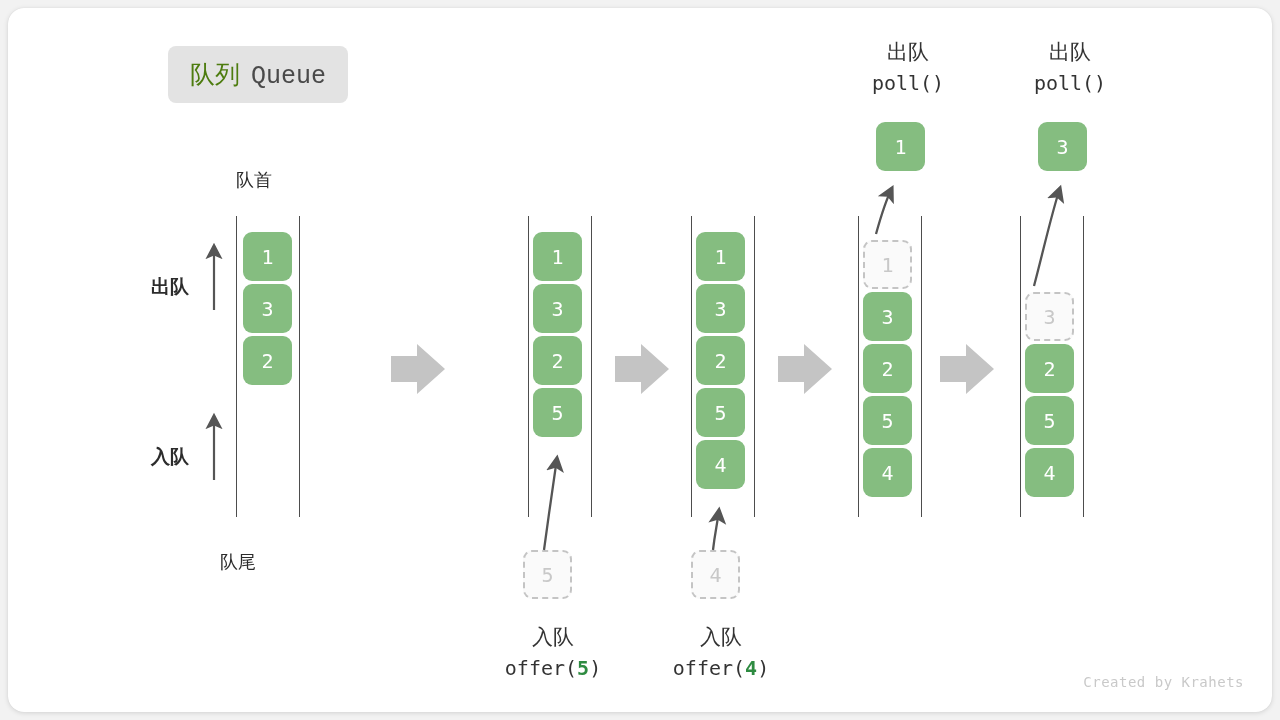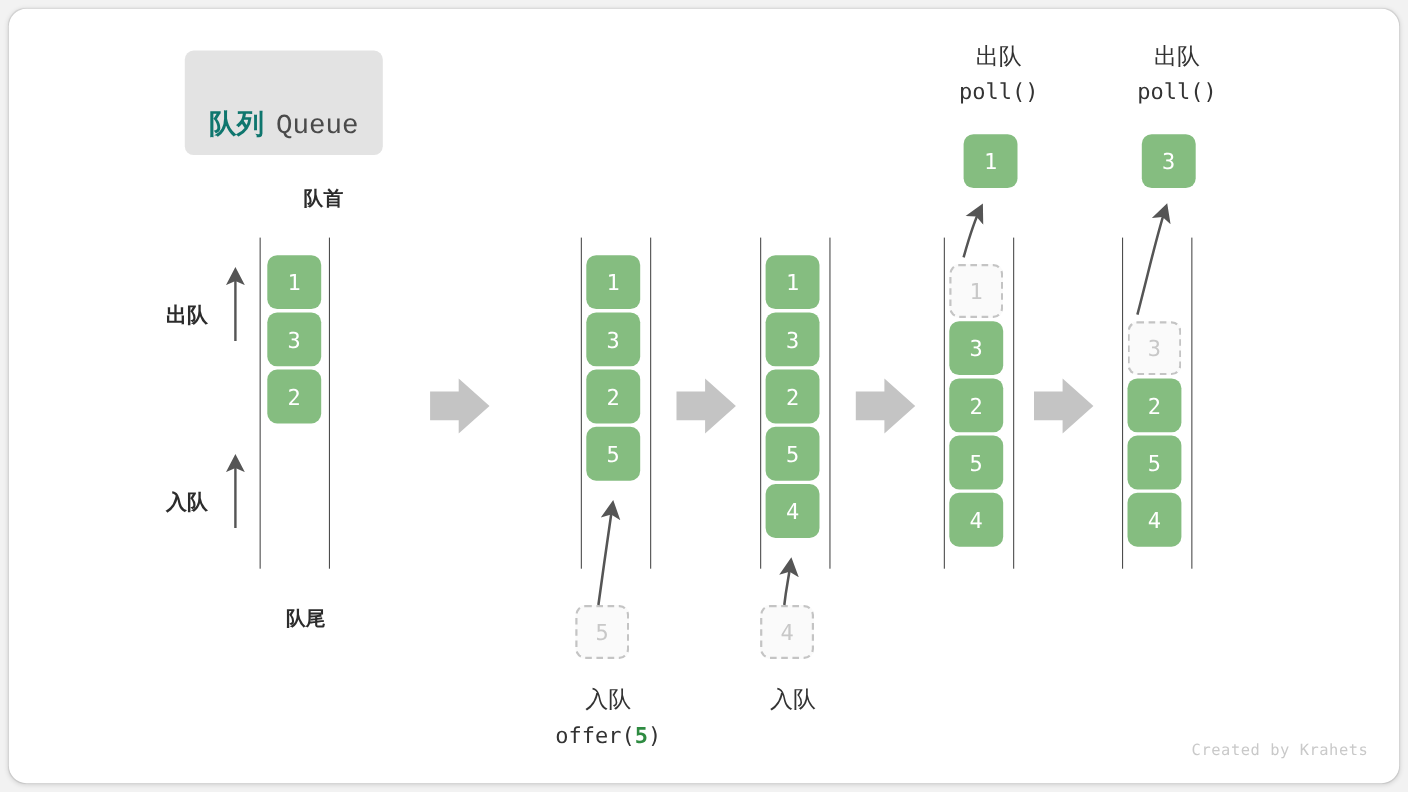--- a/index.html
+++ b/index.html
@@ -33,38 +33,37 @@
     padding: 12px 22px;
     background: #e3e3e3;
     border-radius: 8px;
     display: flex;
     align-items: baseline;
     gap: 11px;
     white-space: nowrap;
   }
   #title-badge .cn {
     font-size: 25px;
-    font-weight: bold;
-    color: #0f766e;
+    font-weight: normal;
+    color: #4d7c0f;
     font-family: "Liberation Sans", "DejaVu Sans", sans-serif;
-    margin-top: 38px;
   }
   #title-badge .en {
     font-size: 25px;
     color: #4a4a4a;
     font-family: Liberation Mono, monospace;
   }
 
   
   .hdr-label {
     font-size: 18px;
-    font-weight: bold;
+    font-weight: normal;
     color: #2c2c2c;
     white-space: nowrap;
-    text-align: right;
+    text-align: left;
   }
 
   .side-label {
     font-size: 19px;
     font-weight: bold;
     color: #2c2c2c;
     white-space: nowrap;
   }
 
   
@@ -172,20 +171,21 @@
   <div class="abs rail" style="left:683px;"></div>
   <div class="abs rail" style="left:746px;"></div>
   <div class="abs cell filled" style="left:688px; top:224px;">1</div>
   <div class="abs cell filled" style="left:688px; top:276px;">3</div>
   <div class="abs cell filled" style="left:688px; top:328px;">2</div>
   <div class="abs cell filled" style="left:688px; top:380px;">5</div>
   <div class="abs cell filled" style="left:688px; top:432px;">4</div>
   <div class="abs cell ghost" style="left:683px; top:542px;">4</div>
   <div class="abs op-caption" style="left:598px; top:613px; width:230px;">
     <span class="cn">入队</span>
+    <span class="code"><span>offer(</span><span class="arg">4</span><span>)</span></span>
   </div>
 
   <div class="abs op-caption" style="left:800px; top:28px; width:200px; text-align:center;">
     <span class="cn">出队</span>
     <span class="code">poll()</span>
   </div>
   <div class="abs cell filled" style="left:868px; top:114px;">1</div>
   <div class="abs rail" style="left:850px;"></div>
   <div class="abs rail" style="left:913px;"></div>
   <div class="abs cell ghost" style="left:855px; top:232px;">1</div>

